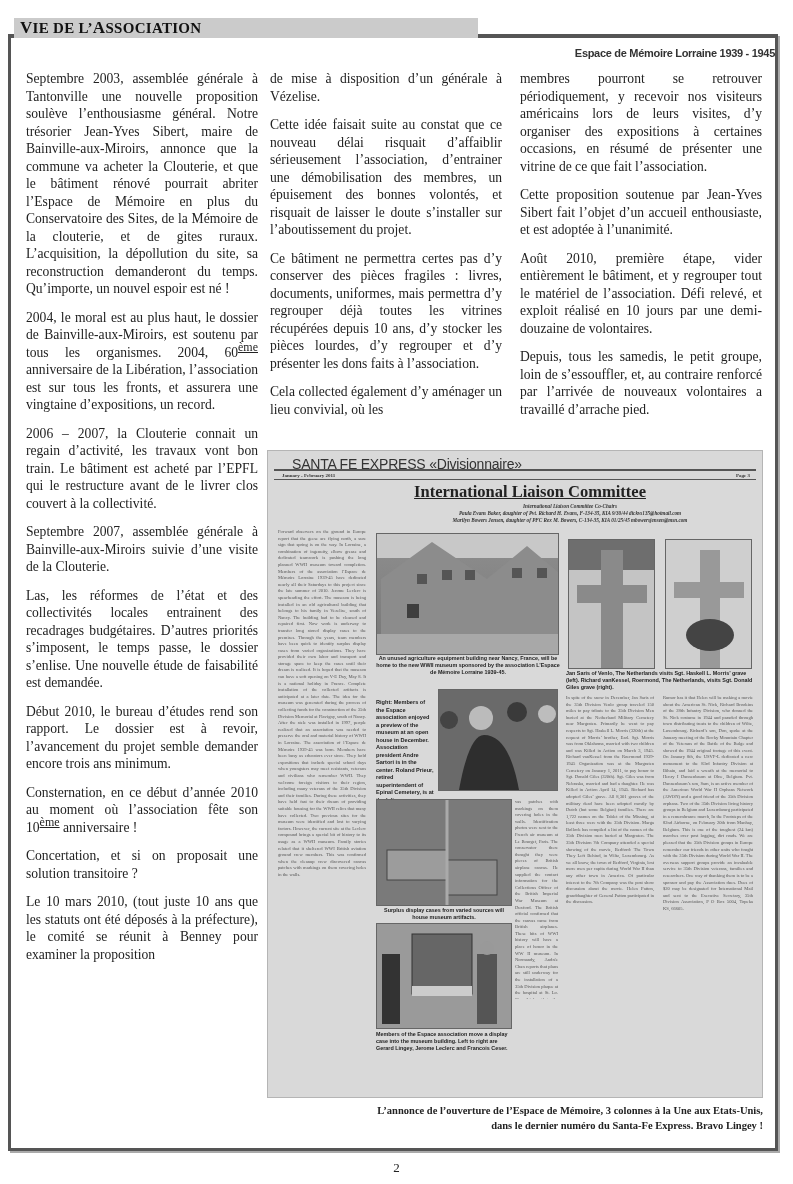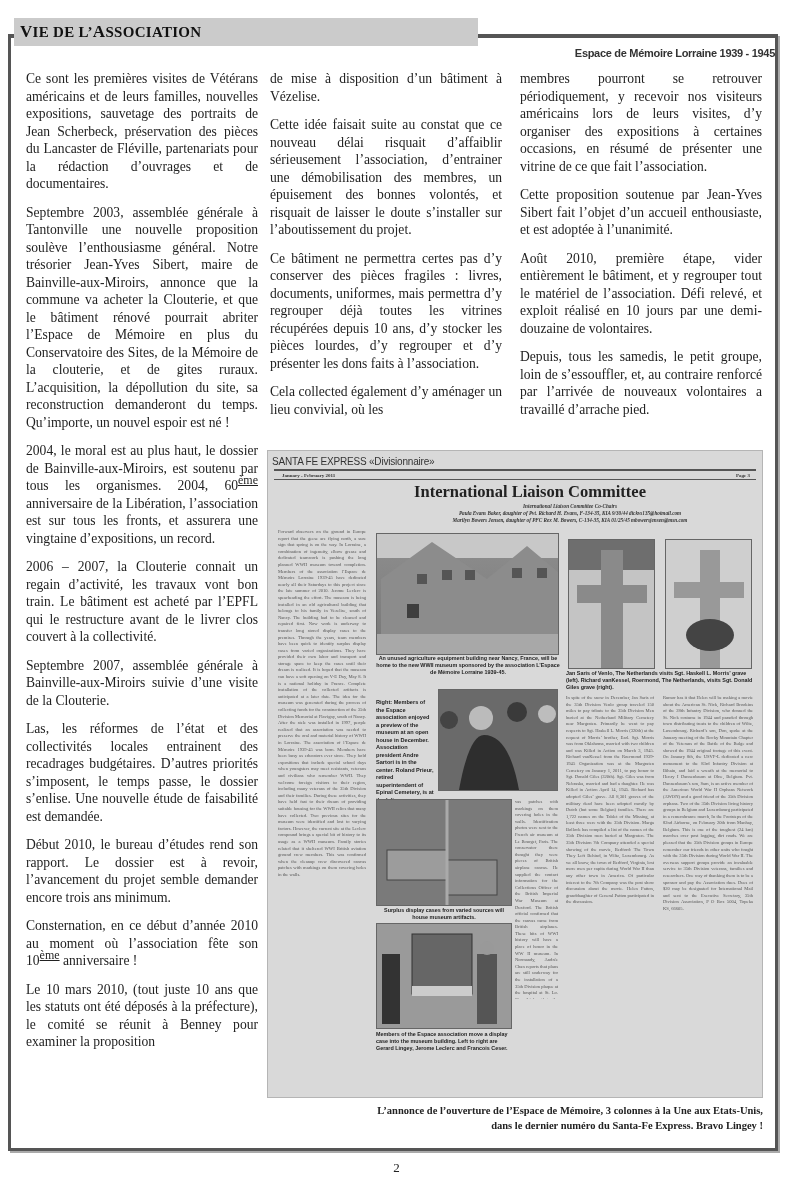--- a/index.html
+++ b/index.html
@@ -1,69 +1,69 @@
 <!DOCTYPE html>
 <html><head>
 <meta charset="utf-8">
 <style>
   html, body { margin:0; padding:0; background:#ffffff; }
   body { width:793px; height:1184px; position:relative; overflow:hidden; font-family:"Liberation Serif", serif; color:#222; }
 
   
   .frame { position:absolute; left:8px; top:34px; width:770px; height:1117px; border:3px solid #555; border-top-width:4px; box-sizing:border-box; box-shadow: 2px 2px 0 #aaa; }
-  .section-tab { position:absolute; left:14px; top:18px; width:464px; height:28px; background:#cbcbcb; display:flex; align-items:center; padding-left:6px; box-sizing:border-box; }
+  .section-tab { position:absolute; left:14px; top:18px; width:464px; height:20px; background:#cbcbcb; display:flex; align-items:center; padding-left:6px; box-sizing:border-box; }
   .section-title { font-family:"Liberation Serif", serif; font-weight:bold; font-size:15px; letter-spacing:0.3px; font-variant:small-caps; color:#111; }
   .section-title .big { font-size:17px; }
   .header-right { position:absolute; right:18px; top:40px; font-family:"Liberation Sans", sans-serif; font-weight:bold; font-size:11px; color:#333; letter-spacing:-0.3px;margin-top:7px; }
 
   .col { position:absolute; font-size:13.6px; line-height:17.5px; text-align:justify; }
   .col p { margin:0 0 11px 0; }
   .col1 { left:26px; top:70px; width:232px; }
   .col2 { left:270px; top:70px; width:232px; }
   .col3 { left:520px; top:70px; width:242px; }
   sup { font-size:12px; line-height:0; vertical-align:super;text-decoration:underline; }
 
   
   .clip { position:absolute; left:267px; top:450px; width:496px; height:648px; background:#d9d9d9; border:1px solid #b5b5b5; box-sizing:border-box; font-family:"Liberation Sans", sans-serif; color:#333; overflow:hidden; }
-  .clip-masthead { position:absolute; left:4px; top:5px; font-size:10px; letter-spacing:-0.2px; }
+  .clip-masthead { position:absolute; left:24px; top:5px; font-size:14px; letter-spacing:-0.2px; }
   .clip-rule { position:absolute; left:6px; right:6px; height:2px; background:#555; }
   .clip-date { position:absolute; left:14px; top:22px; font-size:5px; font-family:"Liberation Serif", serif; font-weight:bold; }
   .clip-page { position:absolute; right:12px; top:22px; font-size:5px; font-family:"Liberation Serif", serif; font-weight:bold; }
-  .clip-headline { position:absolute; left:0; right:18px; top:31px; text-align:center; font-family:"Liberation Serif", serif; font-weight:bold; font-size:16.5px; color:#222; padding-left:48px; }
+  .clip-headline { position:absolute; left:0; right:18px; top:31px; text-align:center; font-family:"Liberation Serif", serif; font-weight:bold; font-size:16.5px; color:#222; padding-left:48px;text-decoration:underline; }
   .clip-sub { position:absolute; left:120px; right:10px; top:52px; text-align:center; font-family:"Liberation Serif", serif; font-style:italic; font-weight:bold; font-size:5.2px; line-height:7px; }
   .clip-text { position:absolute; font-family:"Liberation Serif", serif; font-size:4.6px; line-height:6.6px; color:#555; text-align:justify; overflow:hidden; }
   .clip-caption { position:absolute; font-family:"Liberation Sans", sans-serif; font-weight:bold; font-size:5.4px; line-height:7px; color:#222; }
   .photo { position:absolute; border:1px solid #666; overflow:hidden; }
 
   .caption-main { position:absolute; left:267px; top:1103px; width:496px; text-align:right; font-family:"Liberation Serif", serif; font-weight:bold; font-size:10.5px; line-height:15px; color:#222; }
   .page-number { position:absolute; left:0; right:0; top:1160px; text-align:center; font-size:13px; }
 </style>
 </head>
 <body>
 
 <div class="frame"></div>
 <div class="section-tab">
   <span class="section-title"><span class="big">V</span><span>IE DE L</span><span>’</span><span class="big">A</span><span>SSOCIATION</span></span>
 </div>
 <div class="header-right">Espace de Mémoire  Lorraine 1939 - 1945</div>
 
 <div class="col col1">
-  <p>Ce sont les premières visites de Vétérans américains et de leurs familles, nouvelles expositions, sauvetage des portraits de Jean Scherbeck, préservation des pièces du Lancaster de Fléville, partenariats pour la rédaction d’ouvrages et de documentaires.</p>
   <p>Septembre 2003, assemblée générale à Tantonville une nouvelle proposition soulève l’enthousiasme général. Notre trésorier Jean-Yves Sibert, maire de Bainville-aux-Miroirs, annonce que la commune va acheter la Clouterie, et que le bâtiment rénové pourrait abriter l’Espace de Mémoire en plus du Conservatoire des Sites, de la Mémoire de la clouterie, et de gites ruraux. L’acquisition, la dépollution du site, sa reconstruction demanderont du temps. Qu’importe, un nouvel espoir est né !</p>
   <p><span>2004, le moral est au plus haut, le dossier de Bainville-aux-Miroirs, est soutenu par tous les organismes. 2004, 60</span><sup>ème</sup><span> anniversaire de la Libération, l’association est sur tous les fronts, et assurera une vingtaine d’expositions, un record.</span></p>
   <p>2006 – 2007, la Clouterie connait un regain d’activité, les travaux vont bon train. Le bâtiment est acheté par l’EPFL qui le restructure avant de le livrer clos couvert à la collectivité.</p>
   <p>Septembre 2007, assemblée générale à Bainville-aux-Miroirs suivie d’une visite de la Clouterie.</p>
   <p>Las, les réformes de l’état et des collectivités locales entrainent des recadrages budgétaires. D’autres priorités s’imposent, le temps passe, le dossier s’enlise. Une nouvelle étude de faisabilité est demandée.</p>
   <p>Début 2010, le bureau d’études rend son rapport. Le dossier est à revoir, l’avancement du projet semble demander encore trois ans minimum.</p>
   <p><span>Consternation, en ce début d’année 2010 au moment où l’association fête son 10</span><sup>ème</sup><span> anniversaire !</span></p>
+  <p>Concertation, et si on proposait une solution transitoire ?</p>
   <p>Le 10 mars 2010, (tout juste 10 ans que les statuts ont été déposés à la préfecture), le comité se réunit à Benney pour examiner la proposition</p>
 </div>
 
 <div class="col col2">
-  <p>de mise à disposition d’un bâtiment à Vézelise.</p>
+  <p>de mise à disposition d’un générale à Vézelise.</p>
   <p>Cette idée faisait suite au constat que ce nouveau délai risquait d’affaiblir sérieusement l’association, d’entrainer une démobilisation des membres, un épuisement des bonnes volontés, et risquait de laisser le doute s’installer sur l’aboutissement du projet.</p>
   <p>Ce bâtiment ne permettra certes pas d’y conserver des pièces fragiles : livres, documents, uniformes, mais permettra d’y regrouper déjà toutes les vitrines récupérées depuis 10 ans, d’y stocker les pièces lourdes, d’y regrouper et d’y présenter les dons faits à l’association.</p>
   <p>Cela collected également d’y aménager un lieu convivial, où les</p>
 </div>
 
 <div class="col col3">
   <p>membres pourront se retrouver périodiquement, y recevoir nos visiteurs américains lors de leurs visites, d’y organiser des expositions à certaines occasions, en résumé de présenter une vitrine de ce que fait l’association.</p>
   <p>Cette proposition soutenue par Jean-Yves Sibert fait l’objet d’un accueil enthousiaste, et est adoptée à l’unanimité.</p>
   <p>Août 2010, première étape, vider entièrement le bâtiment, et y regrouper tout le matériel de l’association. Défi relevé, et exploit réalisé en 10 jours par une demi-douzaine de volontaires.</p>
   <p>Depuis, tous les samedis, le petit groupe, loin de s’essouffler, et, au contraire renforcé par l’arrivée de nouveaux volontaires a travaillé d’arrache pied.</p>

